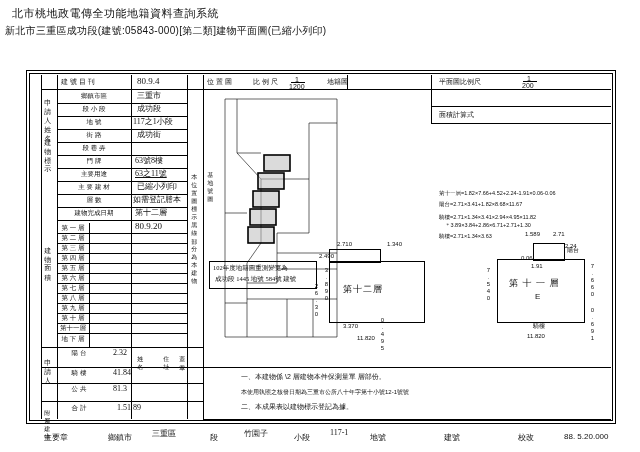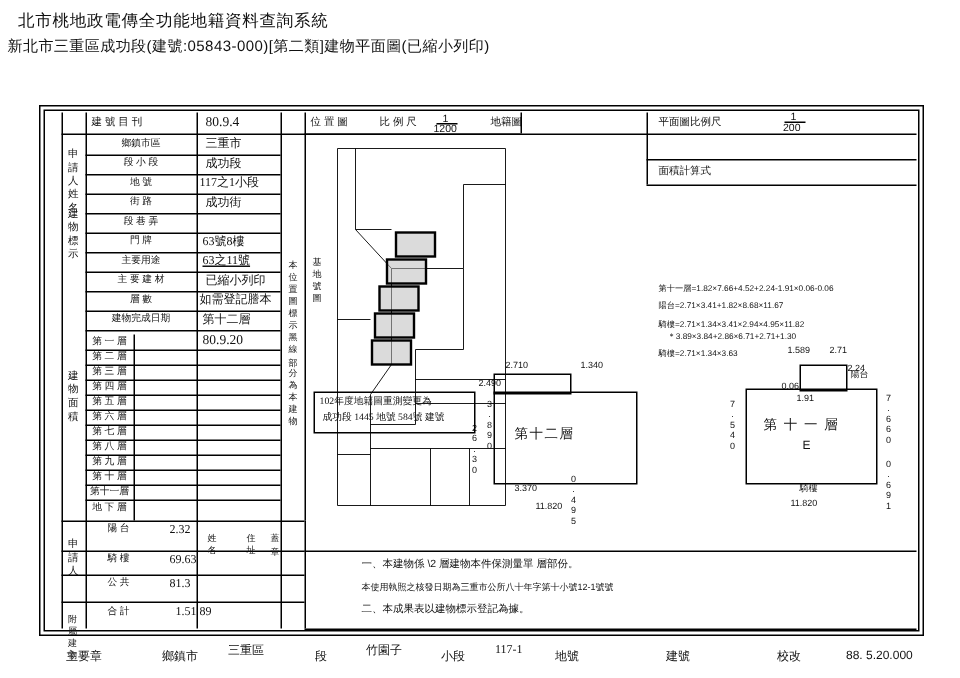--- a/index.html
+++ b/index.html
@@ -153,21 +153,21 @@
     <div class="cell" style="left:30px;top:213px;width:32px;">第 七 層</div>
     <div class="cell" style="left:30px;top:223px;width:32px;">第 八 層</div>
     <div class="cell" style="left:30px;top:233px;width:32px;">第 九 層</div>
     <div class="cell" style="left:30px;top:243px;width:32px;">第 十 層</div>
     <div class="cell" style="left:30px;top:253px;width:32px;">第十一層</div>
     <div class="cell" style="left:30px;top:264px;width:32px;">地 下 層</div>
 
     <div class="cell" style="left:32px;top:278px;width:40px;">陽 台</div>
     <div class="ab hand" style="left:86px;top:278px;">2.32</div>
     <div class="cell" style="left:32px;top:298px;width:40px;">騎 樓</div>
-    <div class="ab hand" style="left:86px;top:298px;">69.63</div>
+    <div class="ab hand" style="left:86px;top:298px;">41.84</div>
     <div class="cell" style="left:32px;top:314px;width:40px;">公 共</div>
     <div class="ab hand" style="left:86px;top:314px;">81.3</div>
     <div class="cell" style="left:32px;top:333px;width:40px;">合 計</div>
     <div class="ab hand" style="left:90px;top:333px;">1.51 89</div>
 
     <div class="ab v" style="left:110px;top:280px;font-size:6px;">姓 名</div>
     <div class="ab v" style="left:136px;top:280px;font-size:6px;">住 址</div>
     <div class="ab v" style="left:152px;top:280px;font-size:6px;">蓋 章</div>
 
     <div class="ab v" style="left:164px;top:98px;font-size:6px;">本 位 置 圖 標 示 黑 線 部 分 為 本 建 物</div>

